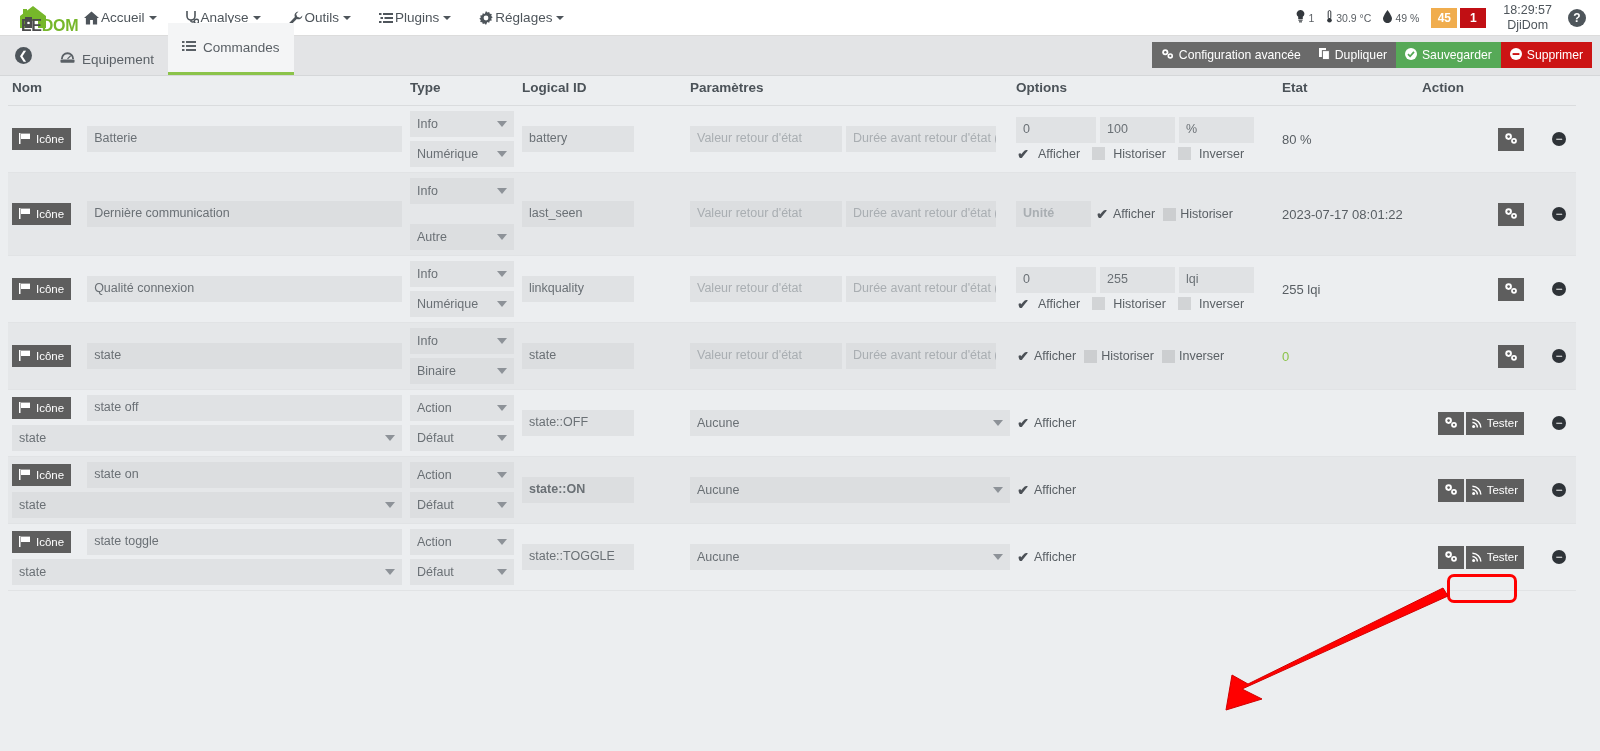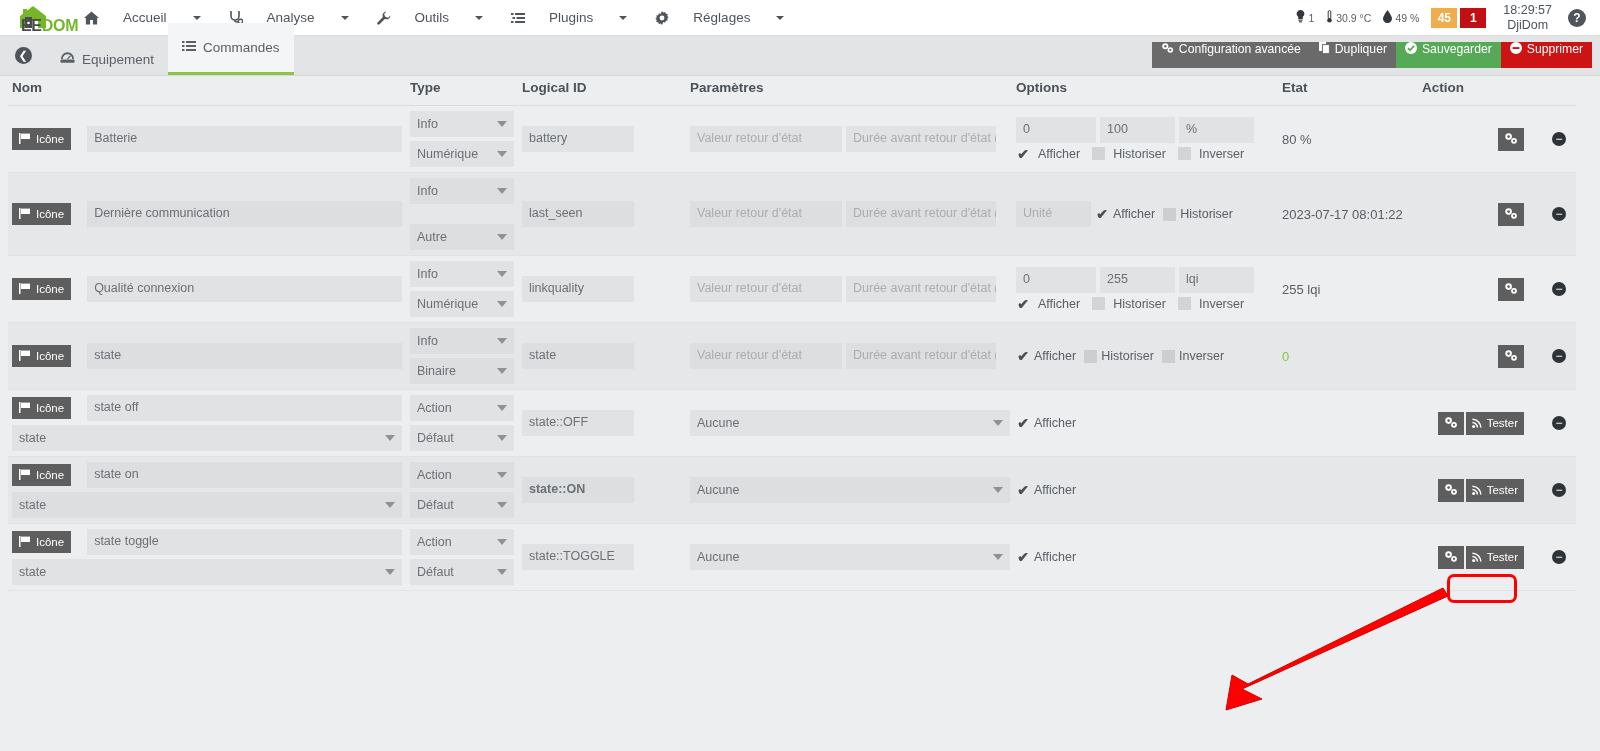--- a/index.html
+++ b/index.html
@@ -29,21 +29,21 @@
     flex: 0 0 auto;
   }
   .brandtxt {
     position: absolute; left: 21px; top: 17px;
     font-size: 16px; font-weight: bold; letter-spacing: -0.3px;
   }
   .brandtxt .gray { color: #4b4b4b; }
   .brandtxt .green { color: #76b72a; }
 
   .navitem {
-    display: flex; align-items: center; gap: 24px;
+    display: flex; align-items: center; gap: 2px;
     padding: 0 14px; height: 36px;
     color: #4e555b; font-size: 13.5px;
     cursor: pointer;
     white-space: nowrap;
   }
   .caret {
     width: 0; height: 0;
     border-left: 4px solid transparent;
     border-right: 4px solid transparent;
     border-top: 4px solid #4e555b;
@@ -109,21 +109,21 @@
     border-bottom: 3px solid #8bc34a;
     height: 52px;
   }
 
   #tab-actions {
     position: absolute; right: 8px; top: 6px;
     display: flex; align-items: stretch; height: 26px;
     font-size: 12px;
   }
   .tbtn {
-    display: flex; align-items: flex-start; gap: 5px;
+    display: flex; align-items: center; gap: 5px;
     padding: 0 9px; color: #fff; cursor: pointer;
     white-space: nowrap; font-size: 12.2px;
   }
   .tbtn.gray  { background: #6a6a6a; }
   .tbtn.green { background: #56a957; }
   .tbtn.red   { background: #cc1414; }
 
   
   #panel {
     position: relative;
@@ -540,21 +540,21 @@
             <div class="inp" style="width: 112px;">last_seen</div>
           </td>
           <td>
             <div style="display: flex; gap: 4px;">
               <div class="inp ph" style="width: 152px;">Valeur retour d'état</div>
               <div class="inp ph" style="width: 150px; overflow: hidden; white-space: nowrap;">Durée avant retour d'état (min)</div>
             </div>
           </td>
           <td>
             <div style="display: flex; gap: 4px; align-items: center;">
-              <div class="inp ph" style="width: 75px;">Unité</div>
+              <div class="inp ph" style="width: 75px; font-weight: bold;">Unité</div>
               <div class="optrow">
                 <span class="chkon">✔</span>
                 <span class="optlbl">Afficher</span>
                 <span class="chk"></span>
                 <span class="optlbl">Historiser</span>
               </div>
             </div>
           </td>
           <td>
             <div class="etat">2023-07-17 08:01:22</div>

